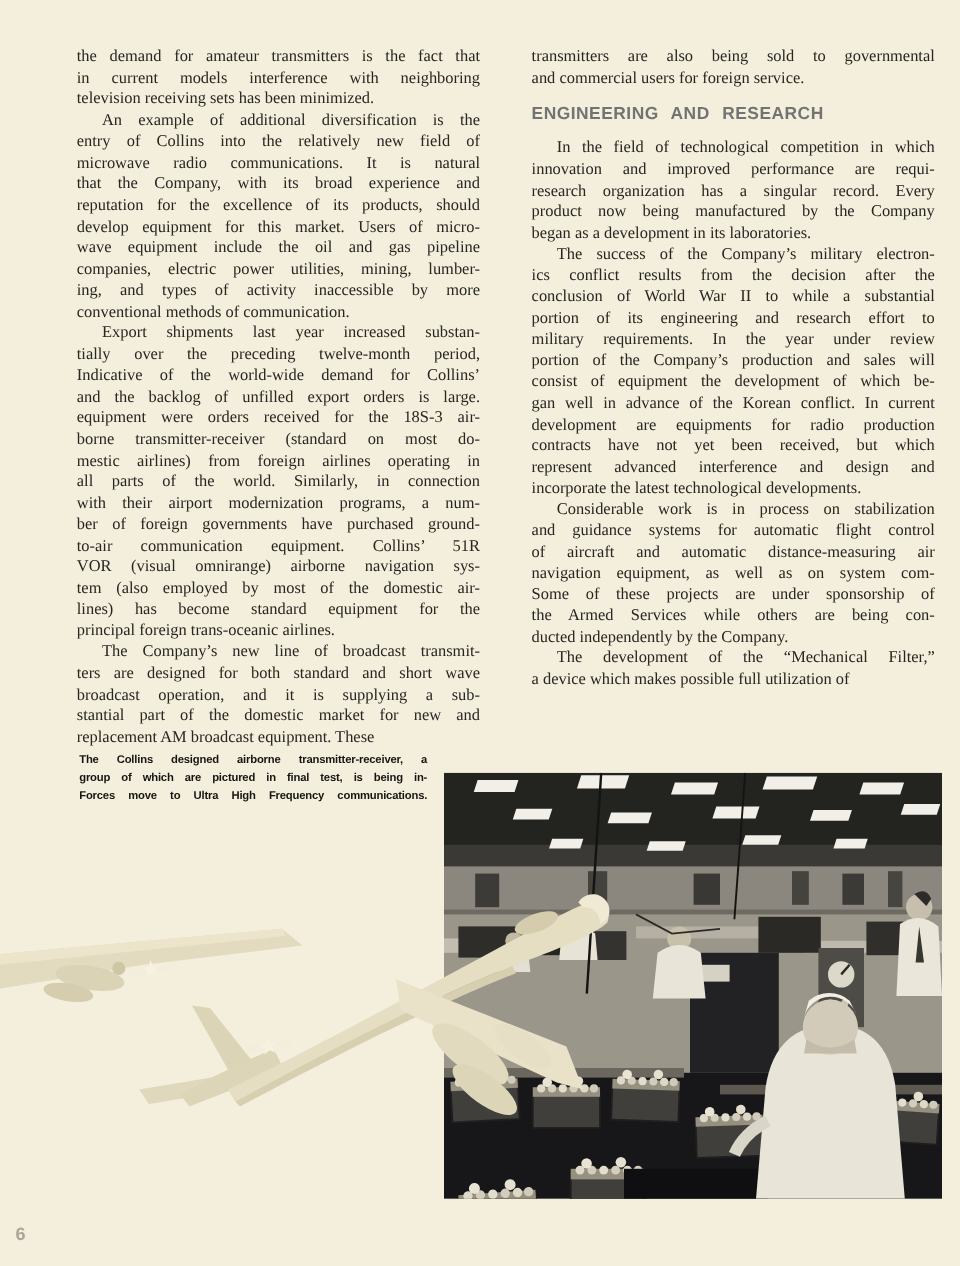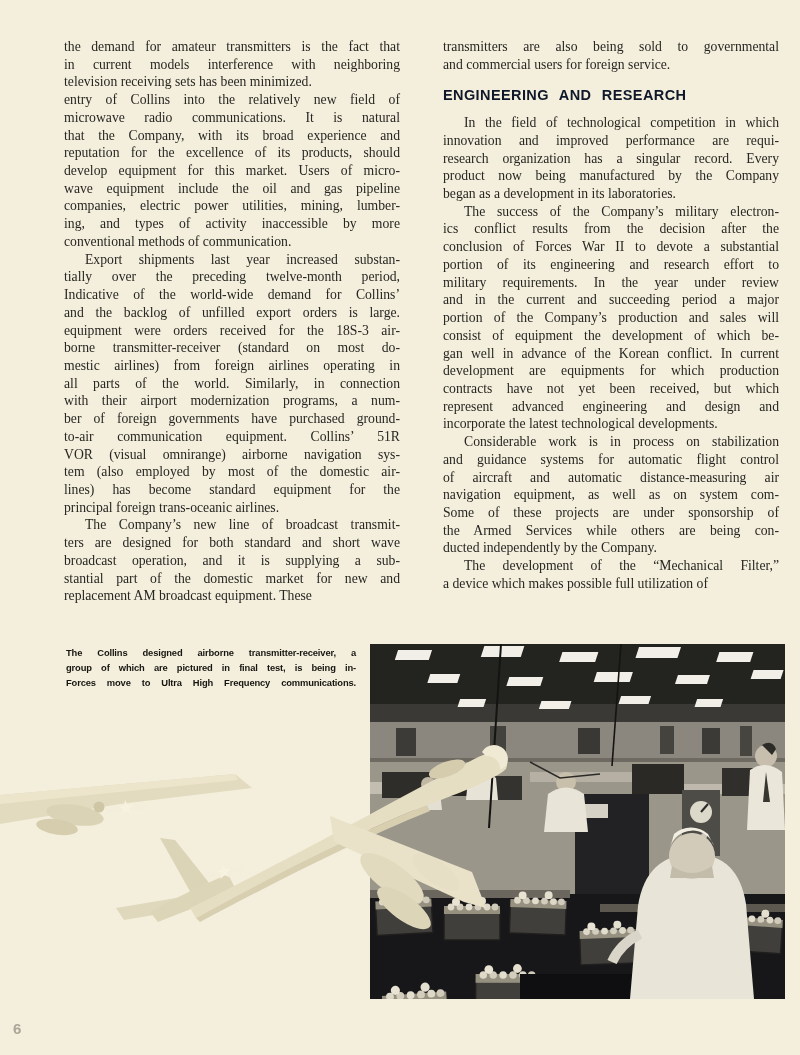--- a/index.html
+++ b/index.html
@@ -12,24 +12,24 @@
   .col{position:absolute;top:38px;width:336px;font-size:13.7px;line-height:17.72px;}
   .col-left{left:64px;}
   .col-right{left:443px;}
   .para{margin:0;}
   .tline{text-align:justify;text-align-last:justify;white-space:normal;}
   .lastline{text-align-last:left;}
   .firstline{text-indent:21px;}
   .heading{
     font-family:"Liberation Sans","DejaVu Sans",sans-serif;
     font-weight:bold;font-size:14.5px;letter-spacing:.4px;word-spacing:6px;
-    color:#0f172a;margin:14px 0 9px 0;
+    color:#737373;margin:14px 0 9px 0;
   }
   .caption{
-    position:absolute;left:66px;top:646px;width:290px;
+    position:absolute;left:66px;top:626px;width:290px;
     font-family:"Liberation Sans","DejaVu Sans",sans-serif;
     font-weight:bold;font-size:9.4px;line-height:14.8px;letter-spacing:-0.15px;
     word-spacing:1.5px;color:#161511;
   }
   .caption .tline{text-align-last:justify;}
   .photo{position:absolute;left:370px;top:644px;width:415px;height:355px;z-index:2;}
   .plane{position:absolute;left:0;top:712px;width:520px;height:230px;z-index:3;pointer-events:none;}
   .page-number{
     position:absolute;left:13px;top:1020px;
     font-family:"Liberation Sans","DejaVu Sans",sans-serif;
@@ -41,20 +41,21 @@
 
 <div class="page">
 
   <div class="col col-left">
       <div class="para">
         <div class="tline">the demand for amateur transmitters is the fact that</div>
         <div class="tline">in current models interference with neighboring</div>
         <div class="tline lastline">television receiving sets has been minimized.</div>
       </div>
       <div class="para">
+        <div class="tline firstline">An example of additional diversification is the</div>
         <div class="tline">entry of Collins into the relatively new field of</div>
         <div class="tline">microwave radio communications. It is natural</div>
         <div class="tline">that the Company, with its broad experience and</div>
         <div class="tline">reputation for the excellence of its products, should</div>
         <div class="tline">develop equipment for this market. Users of micro-</div>
         <div class="tline">wave equipment include the oil and gas pipeline</div>
         <div class="tline">companies, electric power utilities, mining, lumber-</div>
         <div class="tline">ing, and types of activity inaccessible by more</div>
         <div class="tline lastline">conventional methods of communication.</div>
       </div>
@@ -96,30 +97,29 @@
         <div class="para">
           <div class="tline firstline">In the field of technological competition in which</div>
           <div class="tline">innovation and improved performance are requi-</div>
           <div class="tline">research organization has a singular record. Every</div>
           <div class="tline">product now being manufactured by the Company</div>
           <div class="tline lastline">began as a development in its laboratories.</div>
         </div>
         <div class="para">
           <div class="tline firstline">The success of the Company’s military electron-</div>
           <div class="tline">ics conflict results from the decision after the</div>
-          <div class="tline">conclusion of Forces War II to devote a substantial</div>
+          <div class="tline">conclusion of World War II to while a substantial</div>
           <div class="tline">portion of its engineering and research effort to</div>
           <div class="tline">military requirements. In the year under review</div>
-          <div class="tline">and in the current and succeeding period a major</div>
           <div class="tline">portion of the Company’s production and sales will</div>
           <div class="tline">consist of equipment the development of which be-</div>
           <div class="tline">gan well in advance of the Korean conflict. In current</div>
-          <div class="tline">development are equipments for which production</div>
+          <div class="tline">development are equipments for radio production</div>
           <div class="tline">contracts have not yet been received, but which</div>
-          <div class="tline">represent advanced engineering and design and</div>
+          <div class="tline">represent advanced interference and design and</div>
           <div class="tline lastline">incorporate the latest technological developments.</div>
         </div>
         <div class="para">
           <div class="tline firstline">Considerable work is in process on stabilization</div>
           <div class="tline">and guidance systems for automatic flight control</div>
           <div class="tline">of aircraft and automatic distance-measuring air</div>
           <div class="tline">navigation equipment, as well as on system com-</div>
           <div class="tline">Some of these projects are under sponsorship of</div>
           <div class="tline">the Armed Services while others are being con-</div>
           <div class="tline lastline">ducted independently by the Company.</div>

